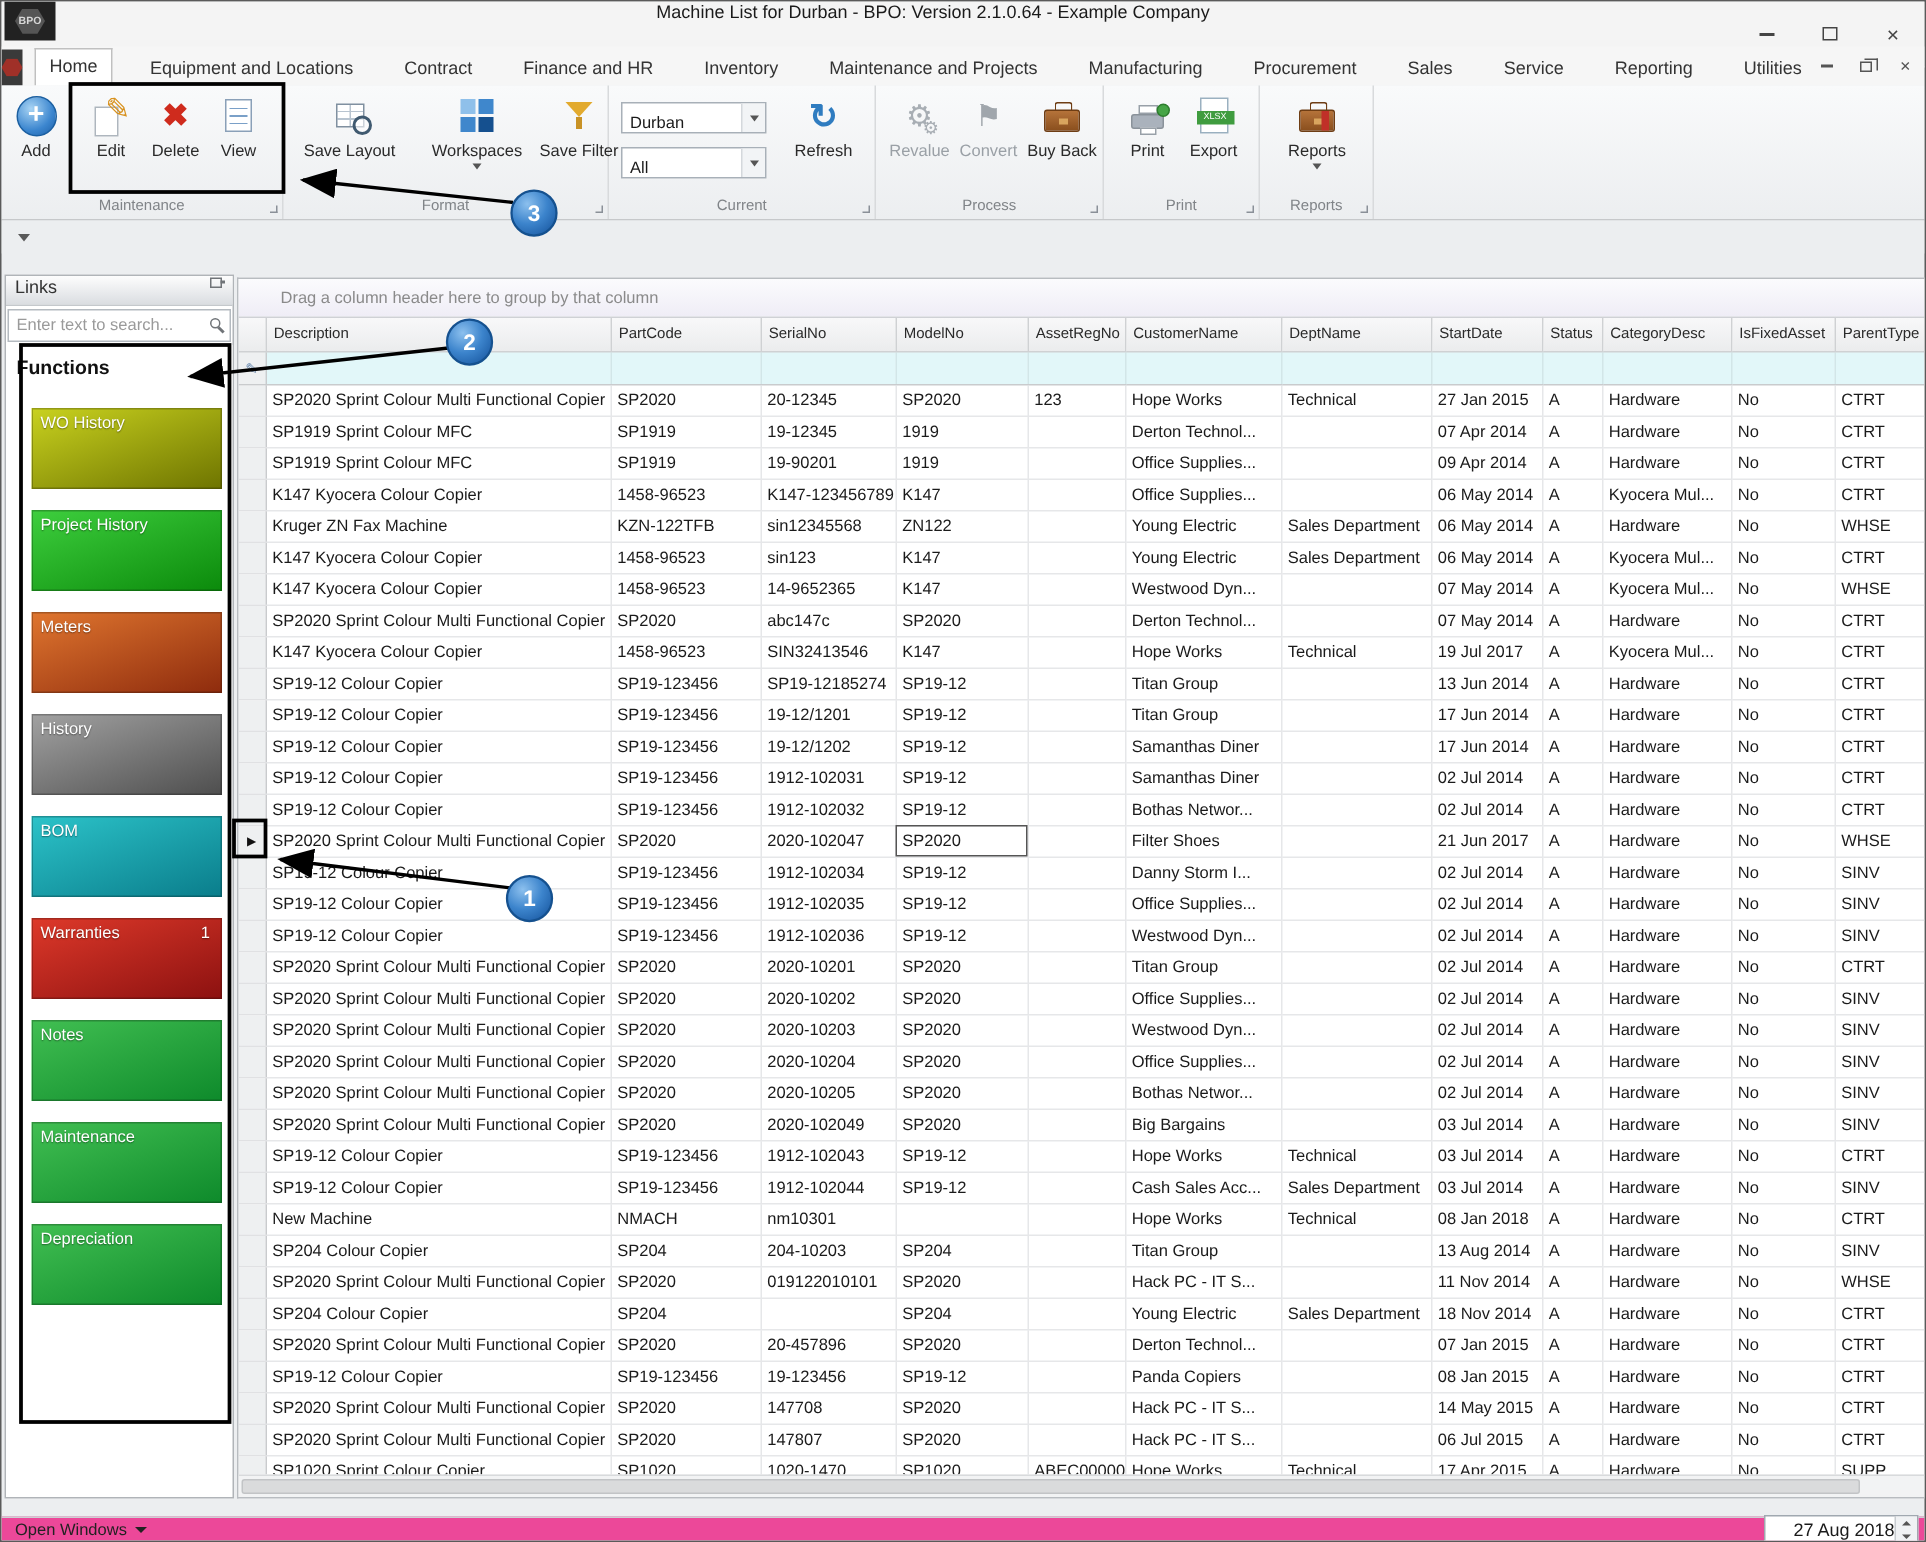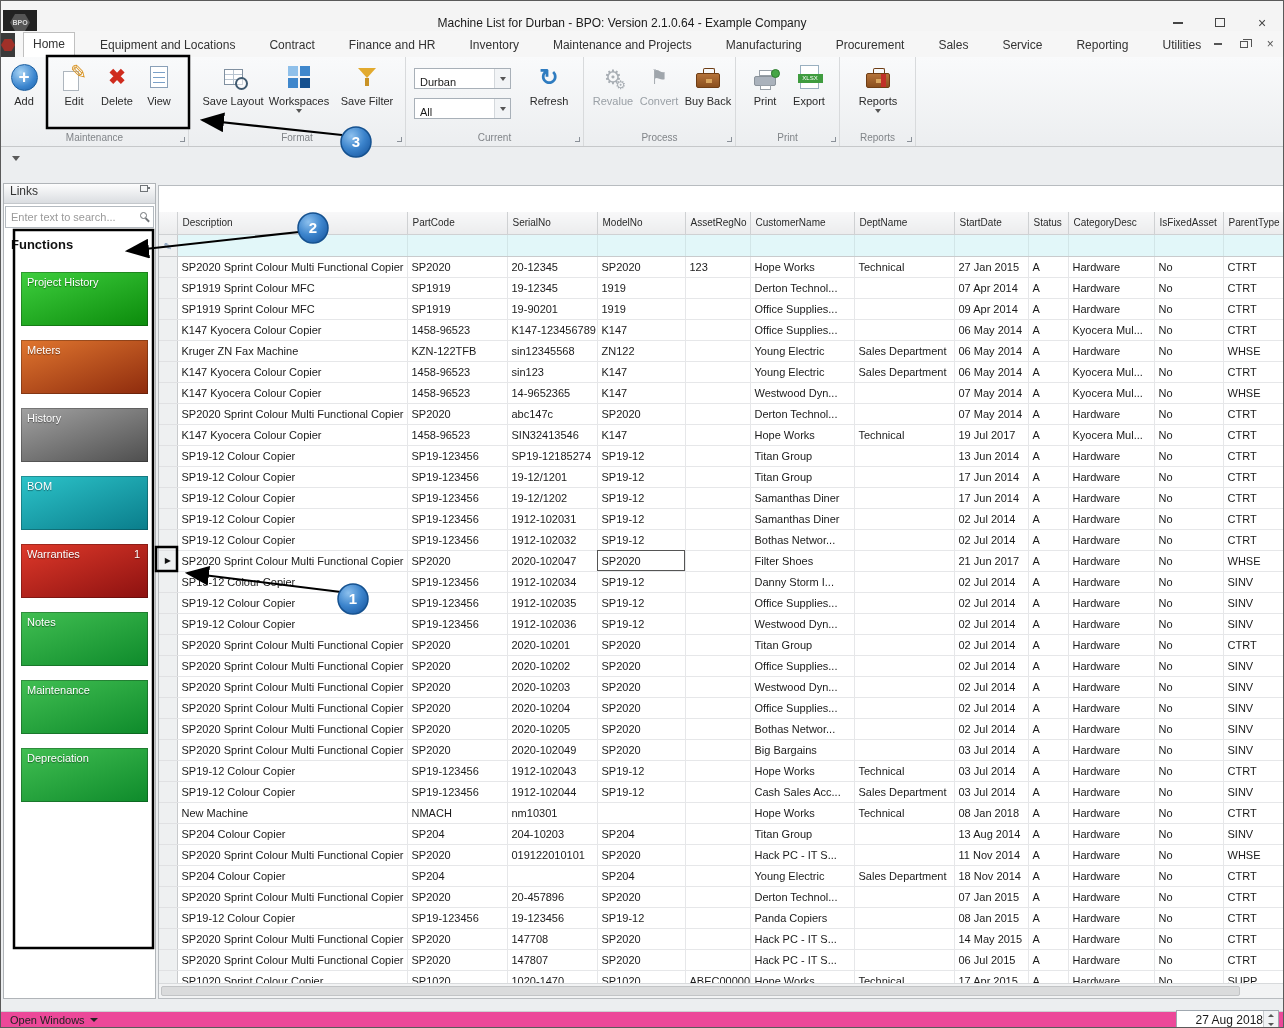--- a/index.html
+++ b/index.html
@@ -1,21 +1,21 @@
 <!DOCTYPE html>
 <html><head>
 <meta charset="utf-8">
 <style>
   * { margin:0; padding:0; box-sizing:border-box; }
   html,body { width:1284px; height:1028px; overflow:hidden; }
   body { font-family:"Liberation Sans", sans-serif; background:#808080; }
   .window { position:relative; width:1284px; height:1028px; background:#eceef0; border:1px solid #5a5a5a; overflow:hidden; }
 
   
-  .titlebar { position:absolute; top:0; left:0; right:0; height:44px; background:#f4f4f4; border-bottom:1px solid #e2e2e2; display:flex; align-items:center; }
+  .titlebar { position:absolute; top:0; left:0; right:0; height:44px; background:#f4f4f4; border-bottom:1px solid #e2e2e2; display:flex; }
   .app-logo { width:34px; height:26px; margin-left:2px; background:#222; display:flex; align-items:center; justify-content:center; }
   .hexagon { width:20px; height:17px; background:#555; clip-path:polygon(25% 0,75% 0,100% 50%,75% 100%,25% 100%,0 50%); display:flex; align-items:center; justify-content:center; color:#d8d8d8; font-size:7px; font-weight:bold; }
   .title-text { position:absolute; left:120px; right:160px; text-align:center; font-size:12px; color:#1a1a1a; white-space:nowrap; overflow:hidden; }
   .win-controls { margin-left:auto; display:flex; height:100%; z-index:2; }
   .win-btn { width:42px; height:100%; display:flex; align-items:center; justify-content:center; color:#444; }
   .minbar { width:10px; height:2px; background:#444; }
   .maxbox { width:10px; height:9px; border:1.5px solid #444; }
   .close-glyph { font-size:14px; }
 
   
@@ -219,21 +219,21 @@
     </div>
 
     <div class="rgroup" style="width:217px">
       <div class="rbtns" style="padding-left:12px">
         <div class="bigbtn" style="width:64px">
           <span class="ic">
               <span class="sl-grid"></span>
             </span>
           <span class="blbl">Save Layout</span>
         </div>
-        <div class="bigbtn" style="width:66px;margin-left:1px">
+        <div class="bigbtn" style="width:66px;margin-left:20px">
           <span class="ic">
               <span class="ws">
                 <span class="s1"></span>
                 <span class="s2"></span>
                 <span class="s3"></span>
                 <span class="s4"></span>
               </span>
             </span>
           <span class="blbl">Workspaces</span>
           <span class="dd-caret"></span>
@@ -349,20 +349,23 @@
       <span>Links</span>
       <span class="pin-icon"></span>
     </div>
     <div class="links-search">
       <input placeholder="Enter text to search..." style="">
       <span class="search-icon"></span>
     </div>
     <div class="functions-panel">
       <div class="functions-title">Functions</div>
       <div id="fn-list">
+          <div class="fnbtn" style="background: linear-gradient(160deg, rgb(201, 210, 31), rgb(110, 116, 0));">
+            <span class="fnlabel">WO History</span>
+          </div>
           <div class="fnbtn" style="background: linear-gradient(160deg, rgb(62, 207, 62), rgb(11, 138, 11));">
             <span class="fnlabel">Project History</span>
           </div>
           <div class="fnbtn" style="background: linear-gradient(160deg, rgb(224, 118, 47), rgb(142, 43, 13));">
             <span class="fnlabel">Meters</span>
           </div>
           <div class="fnbtn" style="background: linear-gradient(160deg, rgb(162, 162, 162), rgb(78, 78, 78));">
             <span class="fnlabel">History</span>
           </div>
           <div class="fnbtn" style="background: linear-gradient(160deg, rgb(44, 195, 201), rgb(10, 125, 139));">
@@ -379,20 +382,23 @@
             <span class="fnlabel">Maintenance</span>
           </div>
           <div class="fnbtn" style="background: linear-gradient(160deg, rgb(65, 191, 82), rgb(14, 138, 43));">
             <span class="fnlabel">Depreciation</span>
           </div>
         </div>
     </div>
   </div>
 
   <div class="grid-area">
+    <div class="group-bar">
+      <span class="group-hint">Drag a column header here to group by that column</span>
+    </div>
     <div class="rows-viewport">
       <table class="grid-table">
         <colgroup>
           <col style="width:18px">
             <col style="width:230px">
             <col style="width:100px">
             <col style="width:90px">
           <col style="width:88px">
             <col style="width:65px">
             <col style="width:104px">

